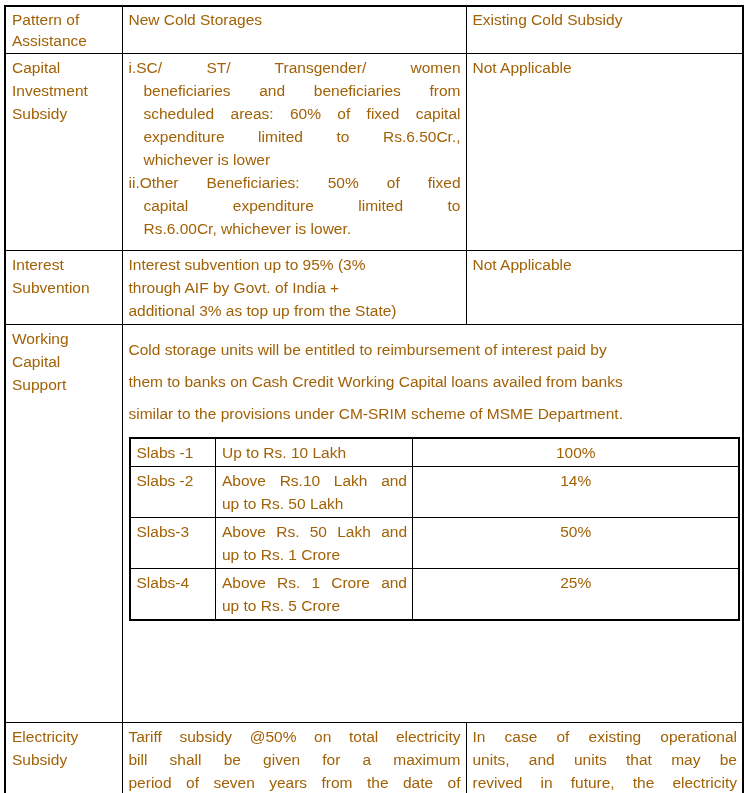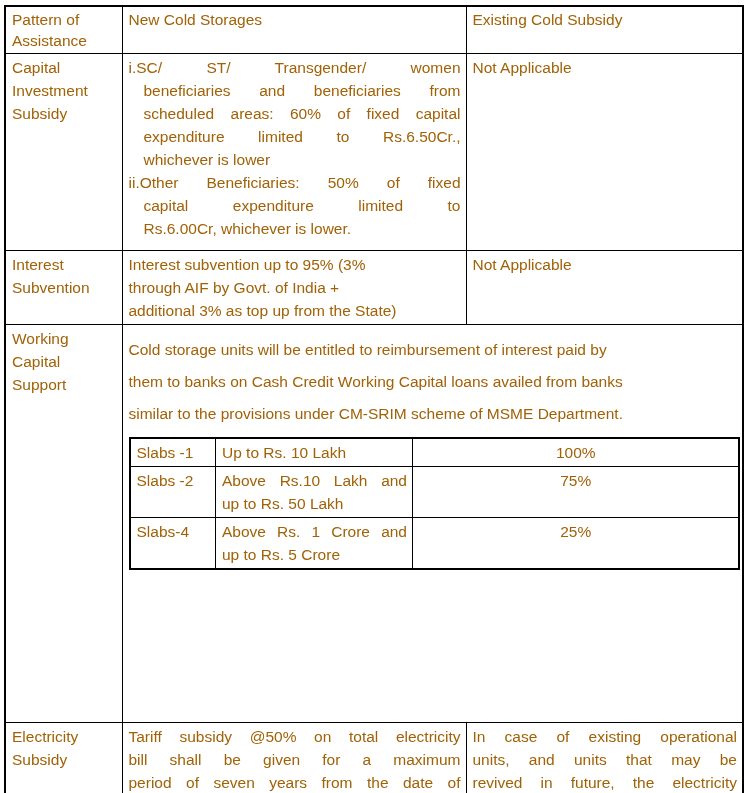--- a/index.html
+++ b/index.html
@@ -114,21 +114,29 @@
                   <div class="limit-left">Up to Rs. 10 Lakh</div>
                 </td>
                 <td class="ctr">100%</td>
               </tr>
               <tr class="s-r2">
                 <td>Slabs -2</td>
                 <td>
                   <div class="limit-stretch">Above Rs.10 Lakh and</div>
                   <div class="limit-left">up to Rs. 50 Lakh</div>
                 </td>
-                <td class="ctr">75%</td>
+                <td class="ctr">14%</td>
+              </tr>
+              <tr class="s-r3">
+                <td>Slabs-3</td>
+                <td>
+                  <div class="limit-stretch">Above Rs. 50 Lakh and</div>
+                  <div class="limit-left">up to Rs. 1 Crore</div>
+                </td>
+                <td class="ctr">50%</td>
               </tr>
               <tr class="s-r4">
                 <td>Slabs-4</td>
                 <td>
                   <div class="limit-stretch">Above Rs. 1 Crore and</div>
                   <div class="limit-left">up to Rs. 5 Crore</div>
                 </td>
                 <td class="ctr">25%</td>
               </tr>
             </tbody>

